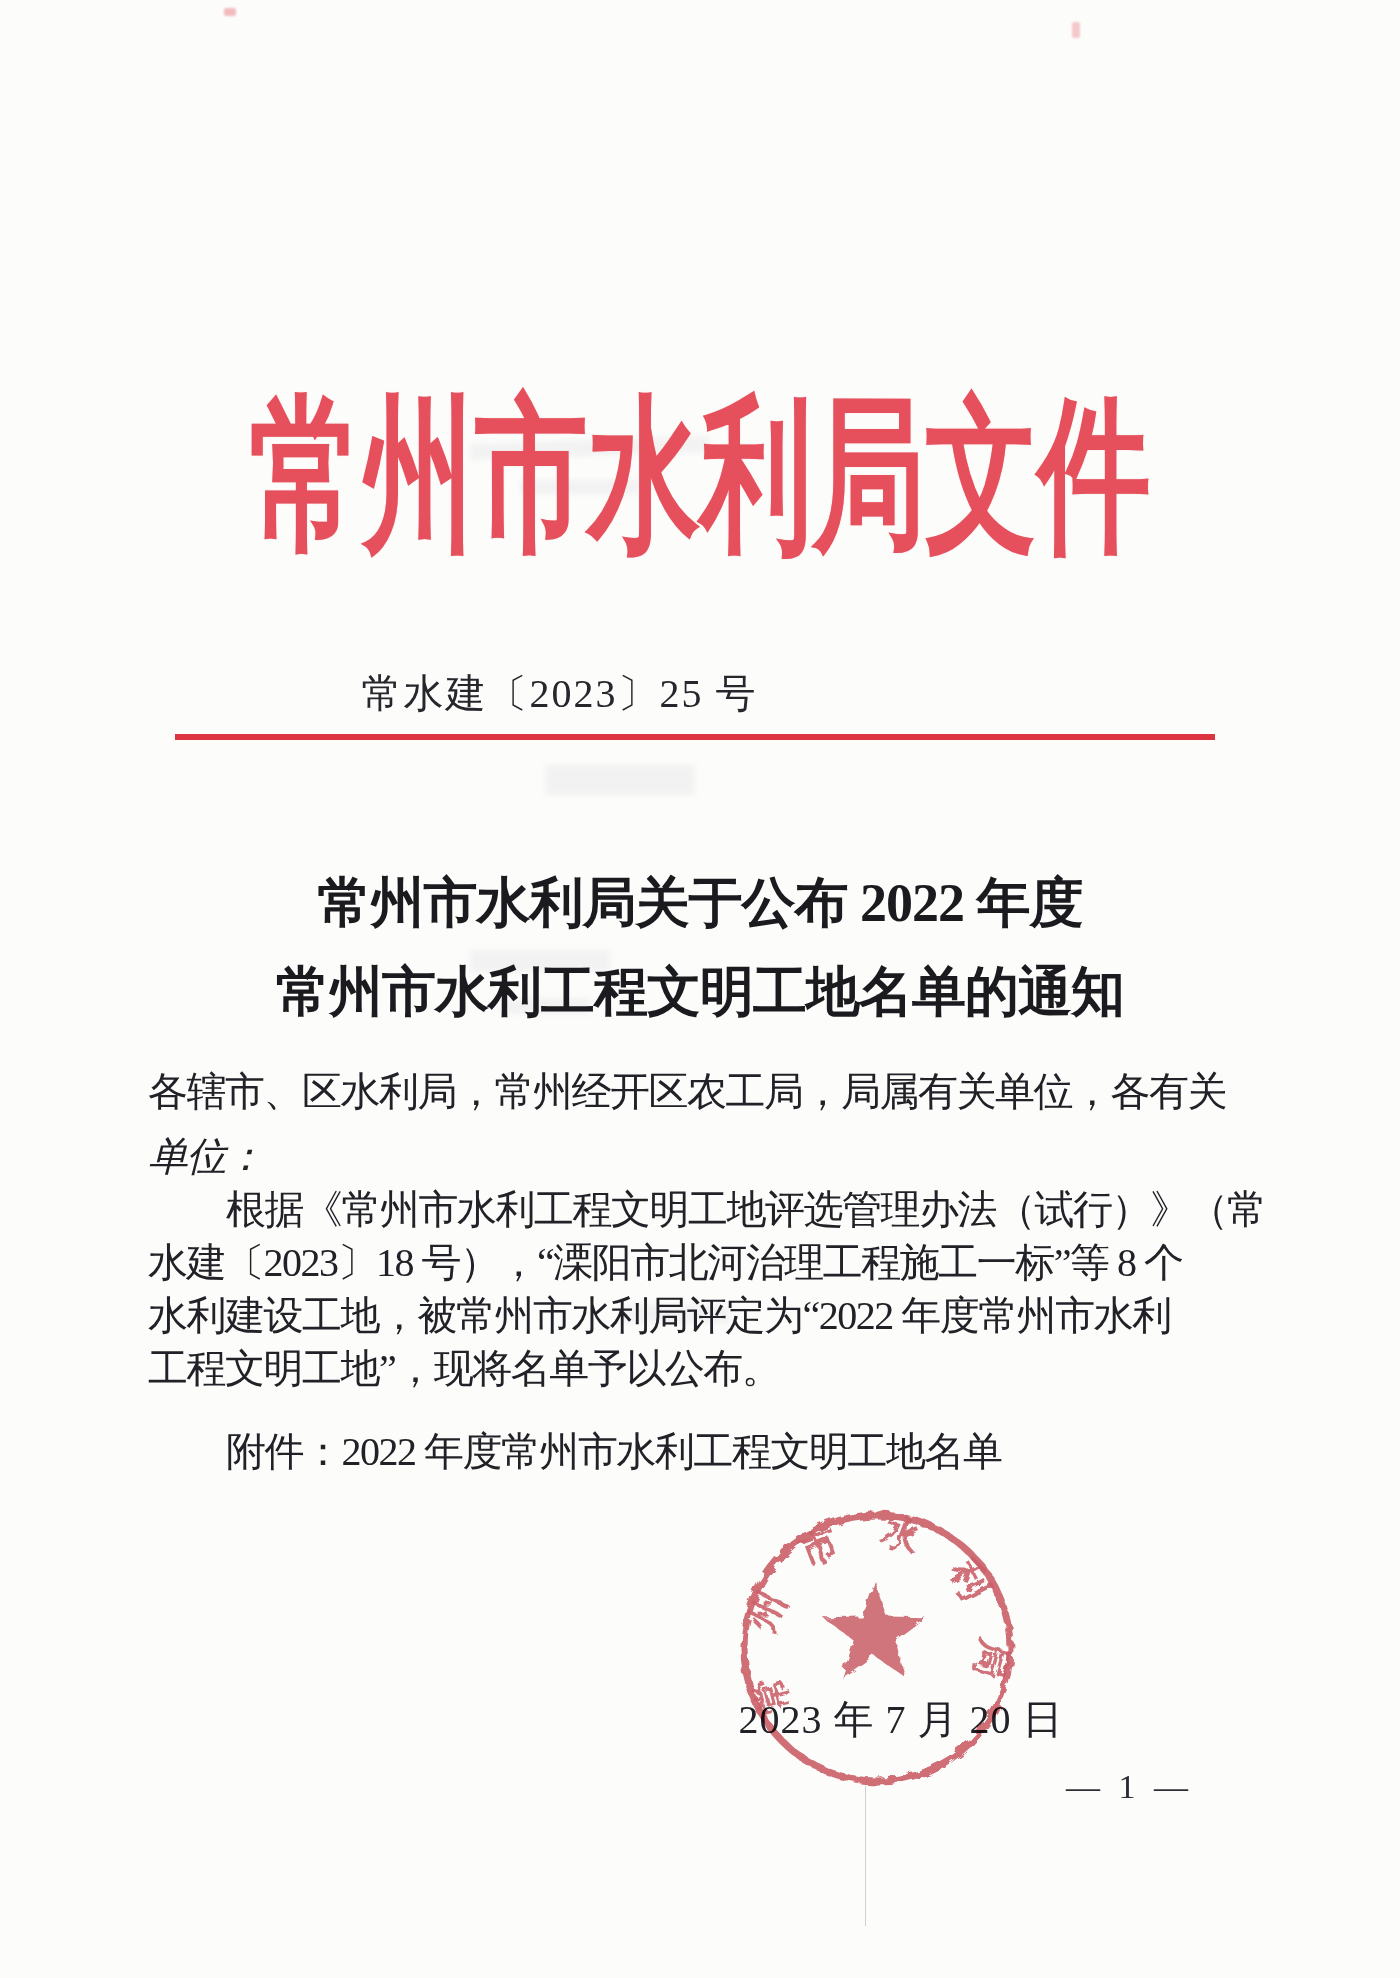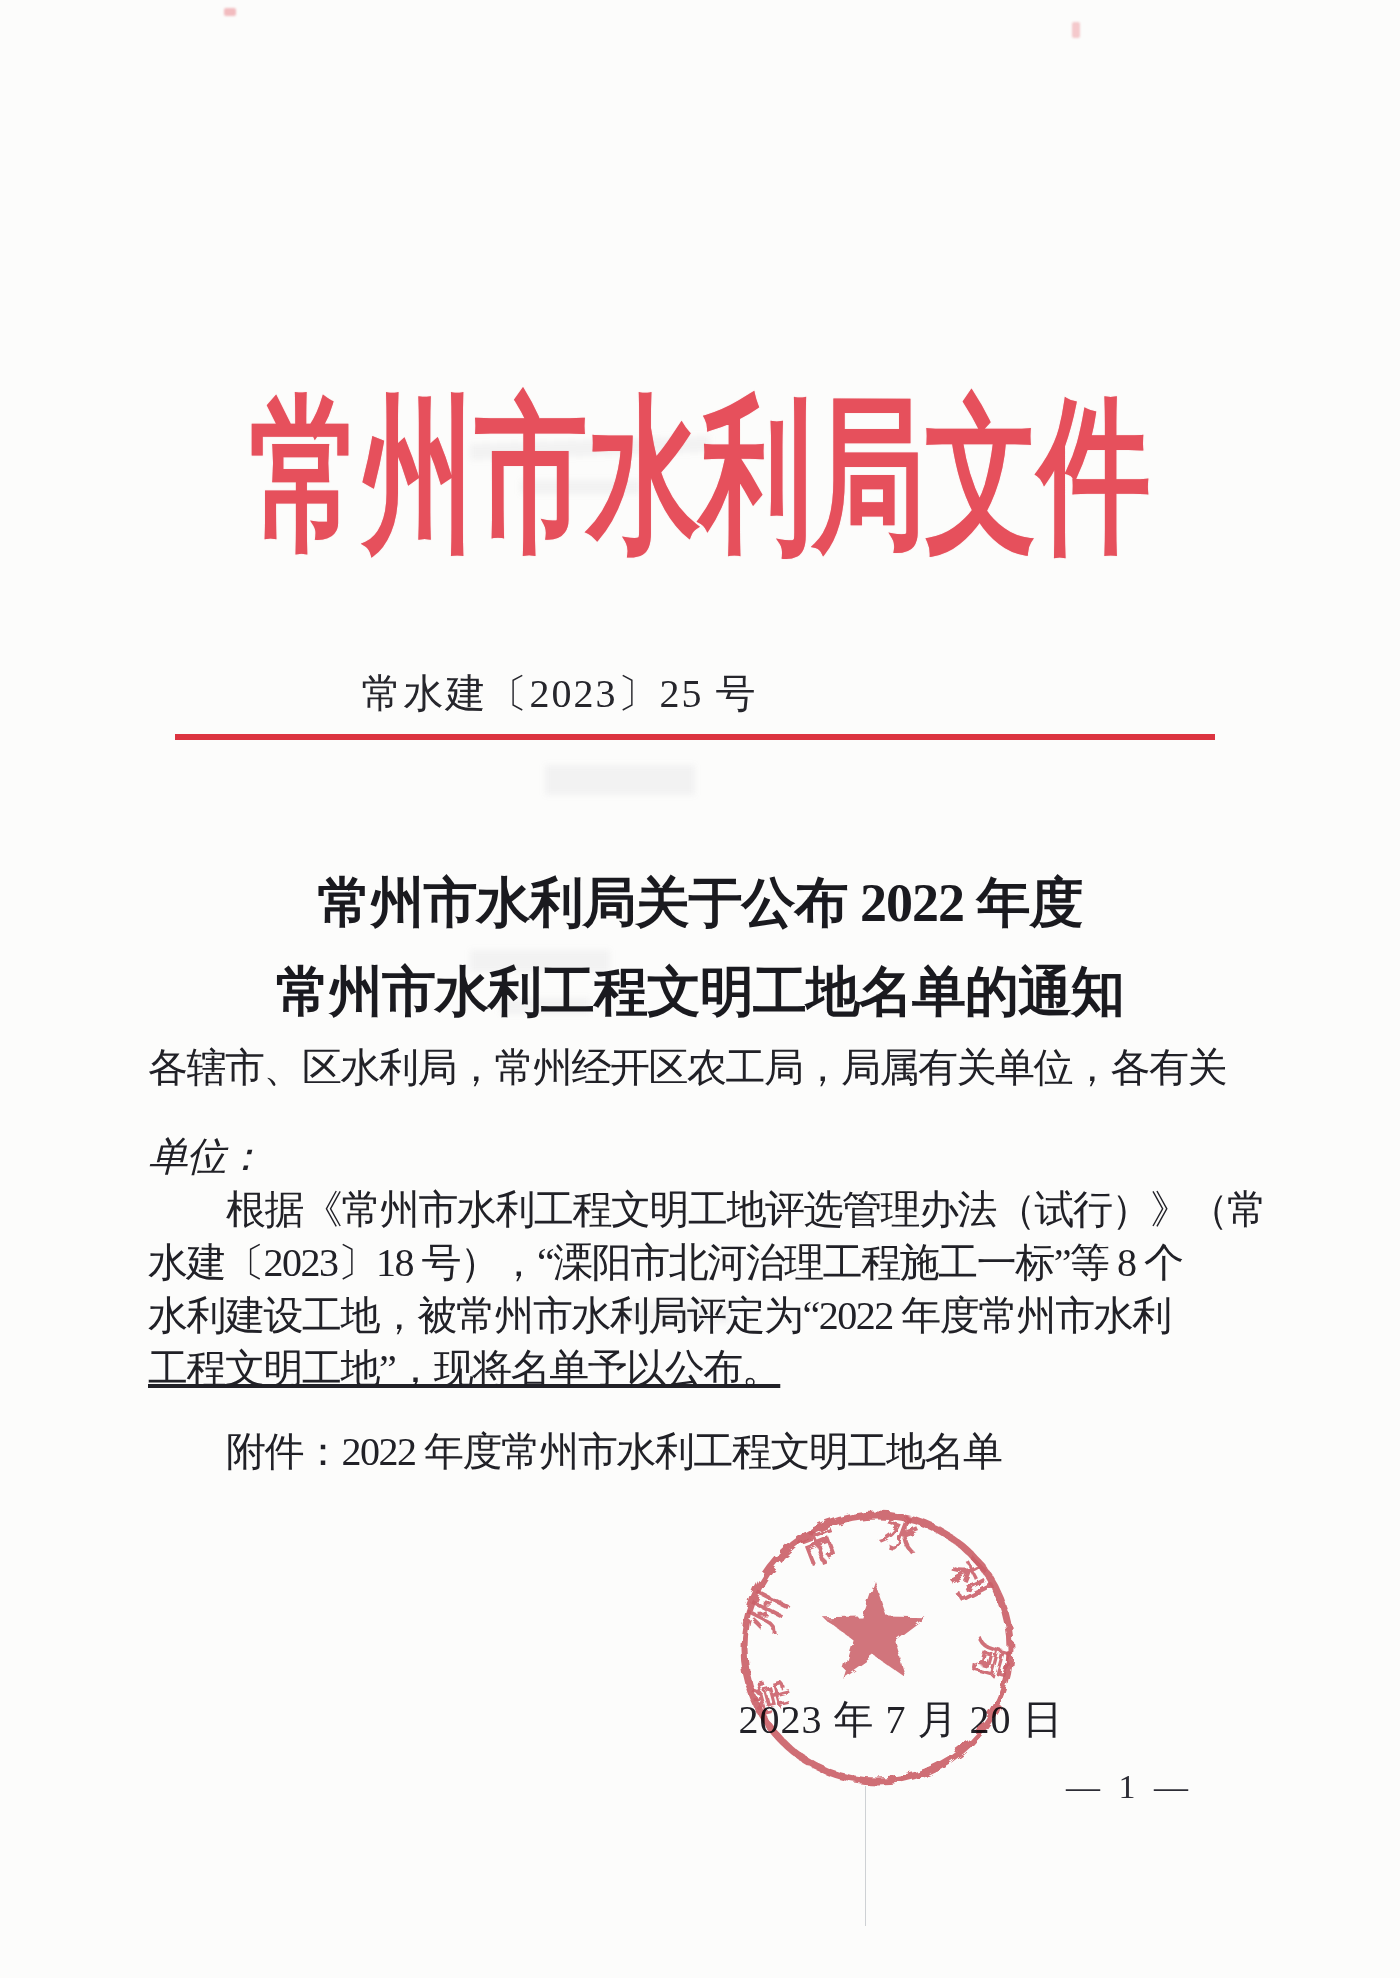--- a/index.html
+++ b/index.html
@@ -72,26 +72,26 @@
 
   <div class="banner">常州市水利局文件</div>
 
   <div class="doc-number">常水建〔2023〕25 号</div>
 
   <div class="red-rule"></div>
 
   <div class="doc-title l1">常州市水利局关于公布 2022 年度</div>
   <div class="doc-title l2">常州市水利工程文明工地名单的通知</div>
 
-  <div class="bl" style="top:1044px;text-align:right;">各辖市、区水利局，常州经开区农工局，局属有关单位，各有关</div>
+  <div class="bl" style="top:1068px;text-align:right;">各辖市、区水利局，常州经开区农工局，局属有关单位，各有关</div>
   <div class="bl" style="top:1133px;font-style:italic;">单位：</div>
   <div class="bl indent" style="top:1186px;">根据《常州市水利工程文明工地评选管理办法（试行）》（常</div>
   <div class="bl" style="top:1239px;">水建〔2023〕18 号），“溧阳市北河治理工程施工一标”等 8 个</div>
   <div class="bl" style="top:1292px;">水利建设工地，被常州市水利局评定为“2022 年度常州市水利</div>
-  <div class="bl" style="top:1345px;text-decoration:underline;">工程文明工地”，现将名单予以公布。</div>
+  <div class="bl" style="top:1345px;">工程文明工地”，现将名单予以公布。</div>
 
   <div class="bl indent" style="top:1428px;">附件：2022 年度常州市水利工程文明工地名单</div>
 
   <div class="sig date">2023 年 7 月 20 日</div>
 
   <svg class="seal" viewBox="0 0 284 284">
     <defs>
       <filter id="sealRough" x="-15%" y="-15%" width="130%" height="130%">
         <feTurbulence type="fractalNoise" baseFrequency="0.09 0.11" numOctaves="2" seed="7" result="t"></feTurbulence>
         <feDisplacementMap in="SourceGraphic" in2="t" scale="8"></feDisplacementMap>

